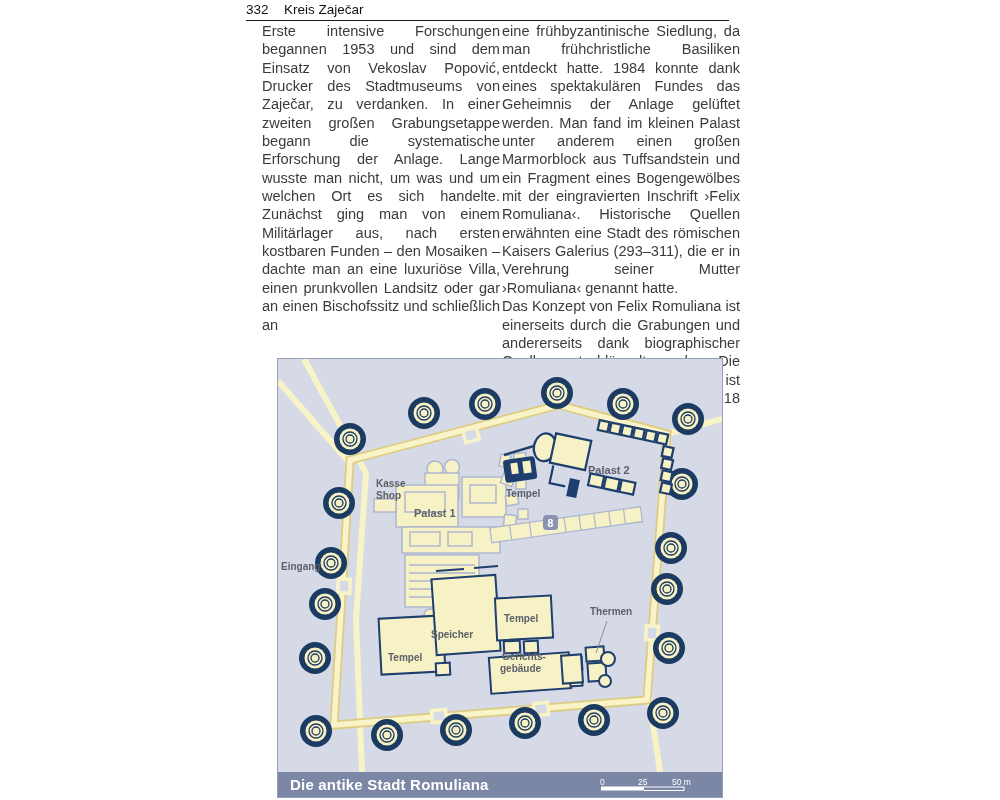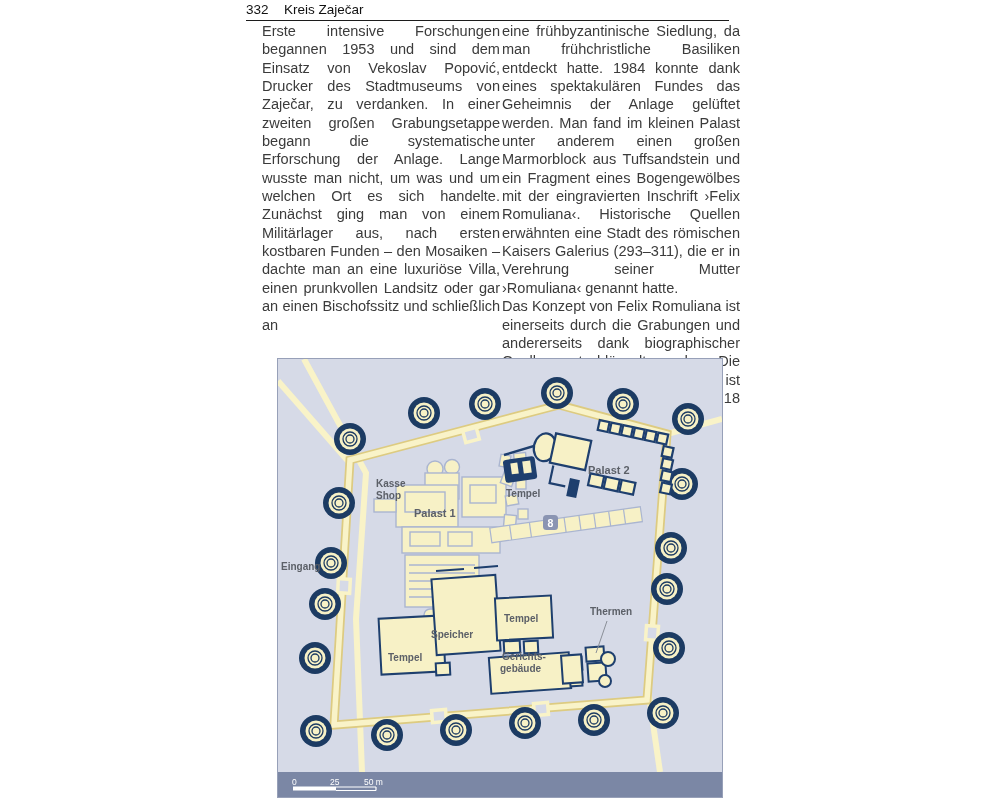--- a/index.html
+++ b/index.html
@@ -307,20 +307,21 @@
       <text class="maplabel" x="110" y="302" font-size="10">Tempel</text>
       <text class="maplabel" x="153" y="279" font-size="10">Speicher</text>
       <text class="maplabel" x="226" y="263" font-size="10">Tempel</text>
       <text class="maplabel" x="224" y="301" font-size="10">Gerichts-</text>
       <text class="maplabel" x="222" y="313" font-size="10">gebäude</text>
       <text class="maplabel" x="312" y="256" font-size="10">Thermen</text>
     </g>
   </svg>
 
   <div class="map-caption">
+    <span class="cap-text">Die antike Stadt Romuliana</span>
     <svg width="96" height="16" viewBox="0 0 96 16">
       <text x="2" y="8" font-size="8.5" fill="#ffffff" font-family="Liberation Sans, sans-serif">0</text>
       <text x="40" y="8" font-size="8.5" fill="#ffffff" font-family="Liberation Sans, sans-serif">25</text>
       <text x="74" y="8" font-size="8.5" fill="#ffffff" font-family="Liberation Sans, sans-serif">50 m</text>
       <line x1="3" y1="10" x2="86" y2="10" stroke="#ffffff" stroke-width="1"></line>
       <rect x="3" y="10" width="43" height="3.5" fill="#ffffff"></rect>
       <line x1="46" y1="13.5" x2="86" y2="13.5" stroke="#ffffff" stroke-width="1.2"></line>
       <line x1="86" y1="10" x2="86" y2="13.5" stroke="#ffffff" stroke-width="1.2"></line>
     </svg>
   </div>

